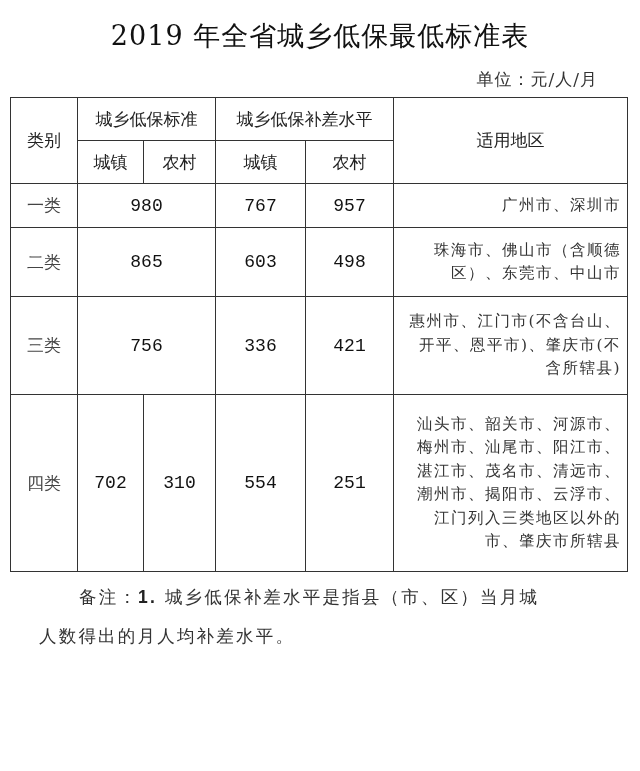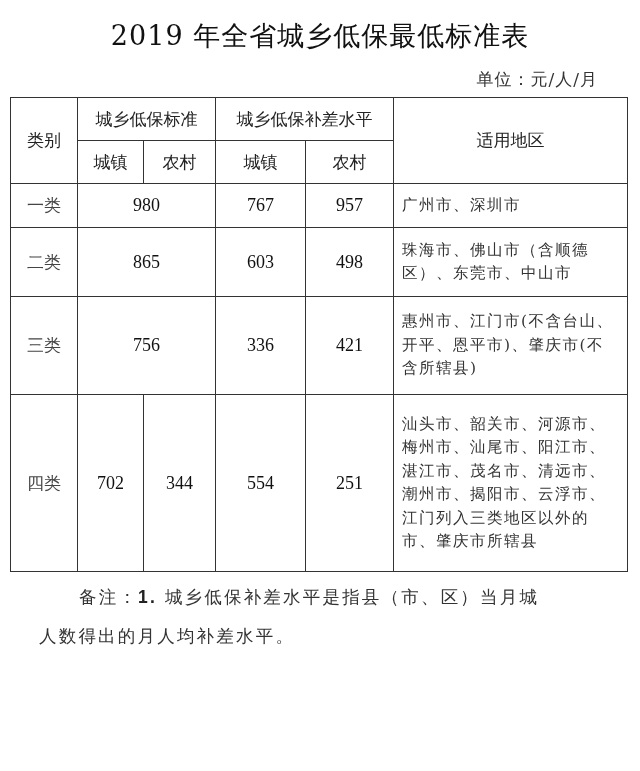--- a/index.html
+++ b/index.html
@@ -3,22 +3,22 @@
 <meta charset="utf-8">
 <style>
   html, body { margin:0; padding:0; background:#ffffff; }
   body { width:640px; height:771px; position:relative; overflow:hidden; color:#1a1a1a; font-family:"DejaVu Serif","Liberation Serif",serif; }
   .title { position:absolute; left:0; width:640px; top:18px; text-align:center; font-size:27px; letter-spacing:1px; color:#111; }
   .unit { position:absolute; right:42px; top:68px; font-size:17px; color:#333; letter-spacing:1px; }
   table { position:absolute; left:10px; top:97px; border-collapse:collapse; width:617px; table-layout:fixed; }
   td { border:1.5px solid #333; text-align:center; vertical-align:middle; padding:0; }
   .hdr { font-family:"DejaVu Sans","Liberation Sans",sans-serif; font-size:17px; color:#222; }
   .cat { font-size:17px; color:#444; }
-  .num { font-family:Liberation Serif, serif; font-size:18px; color:#111; }
-  .area { text-align:left; font-size:15.5px; line-height:23.5px; color:#333; padding:2px 6px 2px 8px; letter-spacing:1.5px; }
+  .num { font-family:Liberation Mono, monospace; font-size:18px; color:#111; }
+  .area { text-align:right; font-size:15.5px; line-height:23.5px; color:#333; padding:2px 6px 2px 8px; letter-spacing:1.5px; }
   .notes { position:absolute; left:0; top:578px; width:640px; font-size:17.5px; color:#333; letter-spacing:2.2px;padding-left:7px; }
   .notes p { margin:0; line-height:38.5px; }
   .ind { padding-left:72px; }
   .noind { padding-left:32px; }
   .n { font-family:"Liberation Sans","DejaVu Sans",sans-serif; font-weight:bold; color:#222; }
 </style>
 </head>
 <body>
 
 <div class="title">2019 年全省城乡低保最低标准表</div>
@@ -63,21 +63,21 @@
   <tr style="height:98px">
     <td class="cat">三类</td>
     <td colspan="2" class="num">756</td>
     <td class="num">336</td>
     <td class="num">421</td>
     <td class="area">惠州市、江门市(不含台山、开平、恩平市)、肇庆市(不含所辖县)</td>
   </tr>
   <tr style="height:177px">
     <td class="cat">四类</td>
     <td class="num">702</td>
-    <td class="num">344</td>
+    <td class="num">310</td>
     <td class="num">554</td>
     <td class="num">251</td>
     <td class="area">汕头市、韶关市、河源市、梅州市、汕尾市、阳江市、湛江市、茂名市、清远市、潮州市、揭阳市、云浮市、江门列入三类地区以外的市、肇庆市所辖县</td>
   </tr>
 </tbody>
   </table>
 
 <div class="notes">
   <p class="ind"><span>备注：</span><span class="n">1.</span> <span>城乡低保补差水平是指县（市、区）当月城</span></p>
   <p class="noind">人数得出的月人均补差水平。</p>

